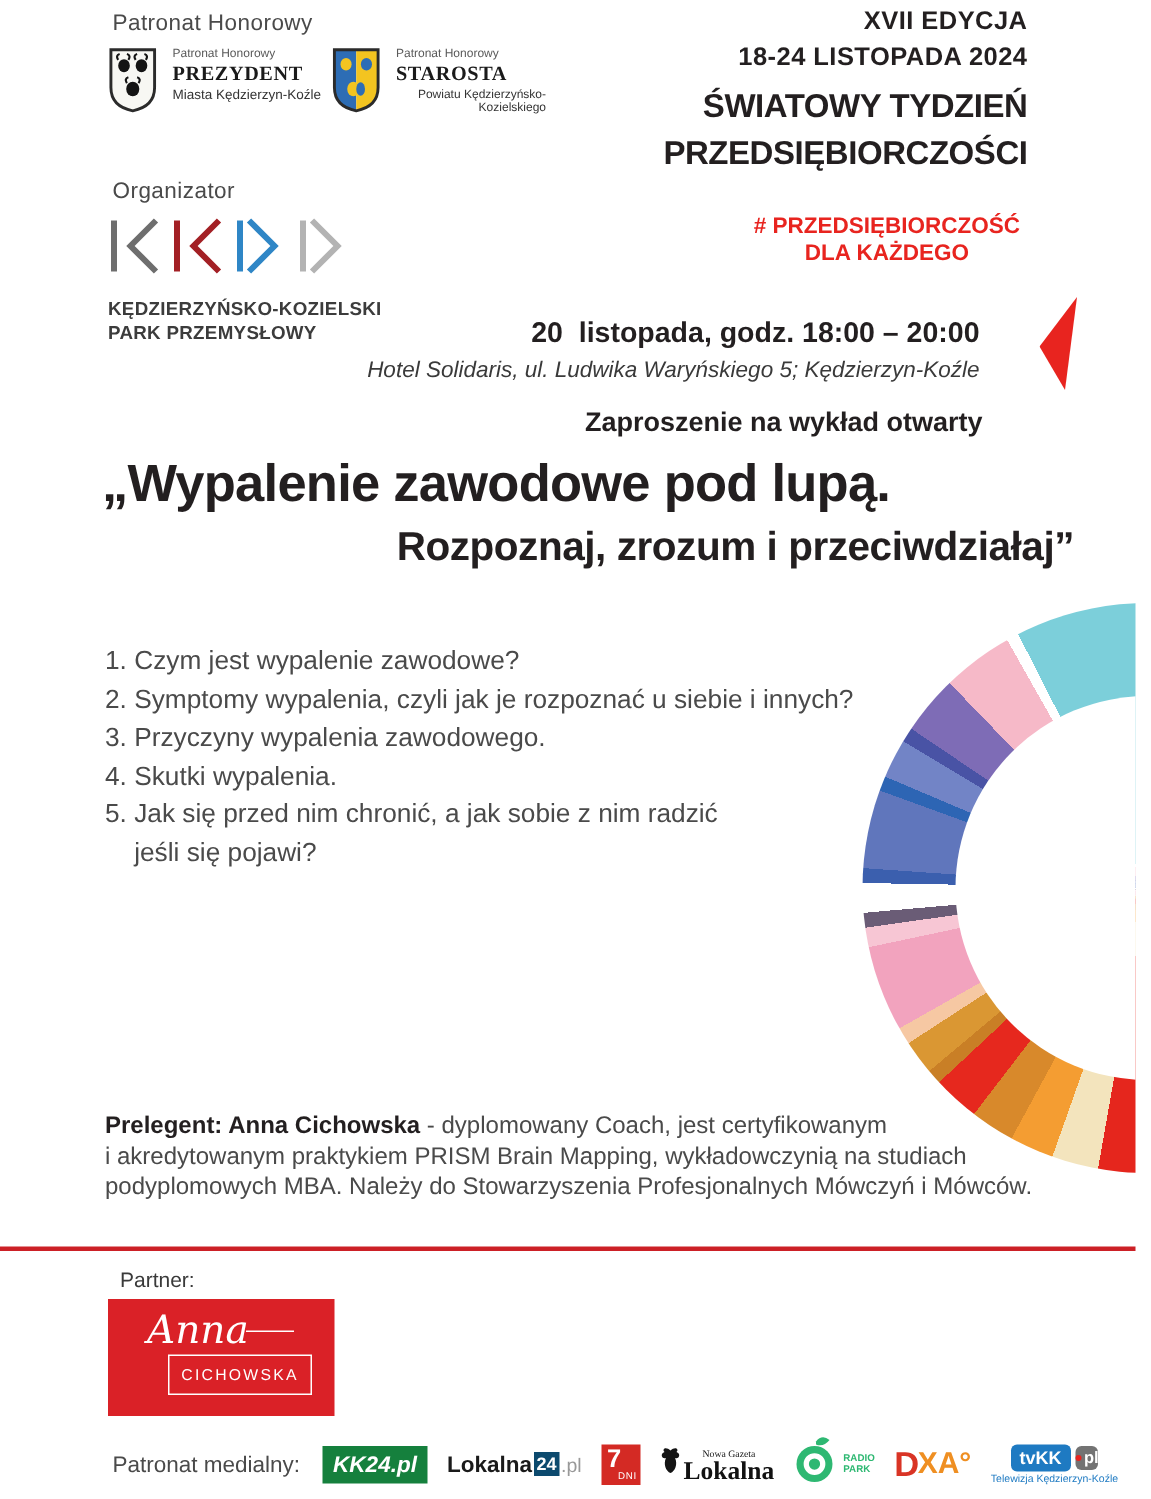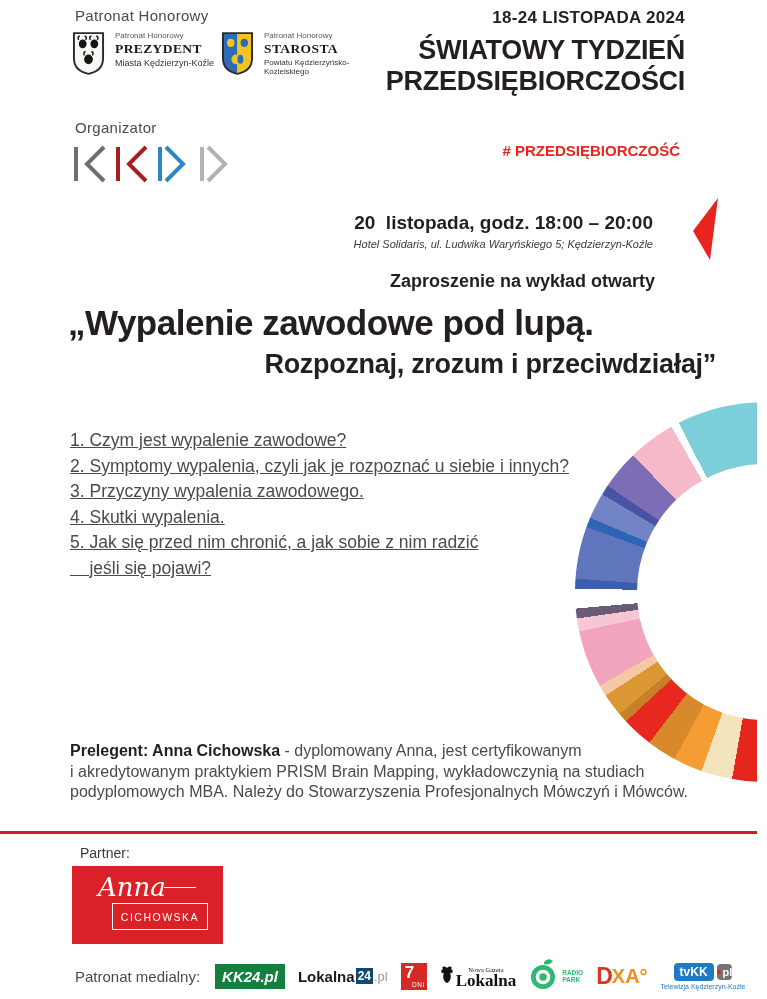--- a/index.html
+++ b/index.html
@@ -7,48 +7,48 @@
           font-family:"Liberation Sans",sans-serif;color:#231f20;}
   .abs{position:absolute;}
 
   
   #patronat-label{left:75px;top:7px;font-size:15px;color:#4a4a4a;letter-spacing:.3px;}
   .crest{display:flex;gap:10px;align-items:flex-start;}
   #crest-prezydent{left:72px;top:31px;}
   #crest-starosta{left:221px;top:31px;}
   .ct-small{font-size:8px;color:#5a5a5a;}
   .ct-name{font-family:"Liberation Serif",serif;font-weight:bold;font-size:13.5px;letter-spacing:.4px;color:#1a1a1a;margin-top:1px;}
-  .ct-sub{font-size:9px;color:#333;margin-top:1px;}
+  .ct-sub{font-size:9px;color:#333;margin-top:1px;text-align:right;}
   #crest-starosta .ct-sub{width:100px;line-height:1.15;font-size:8px;}
   #organizator-label{left:75px;top:119px;font-size:15px;color:#4a4a4a;letter-spacing:.3px;}
   #kkpp-logo{left:72px;top:142px;}
   #kkpp-name{left:72px;top:199px;font-size:12.5px;font-weight:bold;color:#3c3c3c;line-height:15.5px;letter-spacing:.2px;}
 
   
   #top-right{right:72px;top:4px;text-align:right;}
   #edition{font-size:17px;font-weight:bold;letter-spacing:.3px;}
   #dates{font-size:17px;font-weight:bold;letter-spacing:.3px;margin-top:4px;}
-  #week{font-size:27px;font-weight:bold;line-height:31px;margin-top:7px;letter-spacing:-.3px;}
+  #week{font-size:22px;font-weight:bold;line-height:31px;margin-top:7px;letter-spacing:-.3px;}
   #hashtag{right:77px;top:142px;text-align:center;color:#e8241f;font-weight:bold;font-size:15px;line-height:18px;}
 
   
   #event-when{right:104px;top:212px;text-align:right;}
   .when{font-size:19px;font-weight:bold;white-space:pre;}
-  .where{font-size:11px;font-style:italic;color:#3a3a3a;margin-top:4px;}
+  .where{font-size:15px;font-style:italic;color:#3a3a3a;margin-top:4px;}
   #flag{left:693px;top:198px;}
   #invitation{right:102px;top:271px;font-size:18px;font-weight:bold;}
 
   
   #title{left:68px;top:303px;width:648px;}
   .t1{font-size:35px;font-weight:bold;letter-spacing:-.5px;white-space:nowrap;}
   .t2{font-size:27px;font-weight:bold;text-align:right;letter-spacing:-.3px;margin-top:6px;}
 
   
   #agenda{left:70px;top:428px;font-size:17.5px;color:#4a4a4a;line-height:25.5px;z-index:4;}
-  .agenda-item{white-space:pre;text-decoration:underline;}
+  .agenda-item{white-space:pre;}
 
   
   #ring{left:575px;top:402px;width:380px;height:380px;border-radius:50%;z-index:1;}
   #ring-hole{left:637px;top:464px;width:256px;height:256px;border-radius:50%;background:#fff;z-index:2;}
 
   
   #speaker{left:70px;top:741px;font-size:16px;color:#4a4a4a;line-height:20.5px;z-index:5;}
   .sp-line{white-space:pre;}
   .sp-bold{font-weight:bold;color:#231f20;}
 
@@ -157,31 +157,37 @@
         <line x1="88" y1="5" x2="88" y2="39"></line>
         <polyline points="94,5 111,22 94,39"></polyline>
       </g>
       <g stroke="#b3b3b3">
         <line x1="130" y1="5" x2="130" y2="39"></line>
         <polyline points="136,5 153,22 136,39"></polyline>
       </g>
     </svg>
   </div>
 
+  <div class="abs" id="kkpp-name">
+    <div>KĘDZIERZYŃSKO-KOZIELSKI</div>
+    <div>PARK PRZEMYSŁOWY</div>
+  </div>
 
   <div class="abs" id="top-right">
+    <div id="edition">XVII EDYCJA</div>
     <div id="dates">18-24 LISTOPADA 2024</div>
     <div id="week">
       <div>ŚWIATOWY TYDZIEŃ</div>
       <div>PRZEDSIĘBIORCZOŚCI</div>
     </div>
   </div>
 
   <div class="abs" id="hashtag">
     <div># PRZEDSIĘBIORCZOŚĆ</div>
+    <div>DLA KAŻDEGO</div>
   </div>
 
   <div class="abs" id="event-when">
     <div class="when">20  listopada, godz. 18:00 – 20:00</div>
     <div class="where">Hotel Solidaris, ul. Ludwika Waryńskiego 5; Kędzierzyn-Koźle</div>
   </div>
 
   <div class="abs" id="flag">
     <svg width="26" height="62" viewBox="0 0 26 62">
       <polygon points="25,0 0,33 17,62" fill="#e8241f"></polygon>
@@ -201,21 +207,21 @@
     <div class="agenda-item">3. Przyczyny wypalenia zawodowego.</div>
     <div class="agenda-item">4. Skutki wypalenia.</div>
     <div class="agenda-item">5. Jak się przed nim chronić, a jak sobie z nim radzić</div>
     <div class="agenda-item">    jeśli się pojawi?</div>
   </div>
 
   <div class="abs" id="ring" style="background: conic-gradient(from 150deg, rgb(229, 38, 29) 0deg, rgb(229, 38, 29) 40deg, rgb(243, 228, 189) 40deg, rgb(243, 228, 189) 49.5deg, rgb(244, 157, 50) 49.5deg, rgb(244, 157, 50) 58.5deg, rgb(216, 137, 43) 58.5deg, rgb(216, 137, 43) 67.5deg, rgb(230, 40, 30) 67.5deg, rgb(230, 40, 30) 77deg, rgb(201, 127, 38) 77deg, rgb(201, 127, 38) 80deg, rgb(218, 151, 51) 80deg, rgb(218, 151, 51) 87deg, rgb(246, 200, 163) 87deg, rgb(246, 200, 163) 90.5deg, rgb(242, 163, 190) 90.5deg, rgb(242, 163, 190) 108deg, rgb(247, 198, 212) 108deg, rgb(247, 198, 212) 112deg, rgb(106, 92, 118) 112deg, rgb(106, 92, 118) 115deg, rgb(255, 255, 255) 115deg, rgb(255, 255, 255) 121deg, rgb(59, 95, 174) 121deg, rgb(59, 95, 174) 124deg, rgb(96, 118, 188) 124deg, rgb(96, 118, 188) 140deg, rgb(45, 101, 180) 140deg, rgb(45, 101, 180) 143deg, rgb(114, 132, 198) 143deg, rgb(114, 132, 198) 151deg, rgb(73, 83, 165) 151deg, rgb(73, 83, 165) 154deg, rgb(126, 108, 182) 154deg, rgb(126, 108, 182) 166deg, rgb(246, 185, 200) 166deg, rgb(246, 185, 200) 180.5deg, rgb(255, 255, 255) 180.5deg, rgb(255, 255, 255) 183deg, rgb(124, 207, 218) 183deg, rgb(124, 207, 218) 240deg, rgb(255, 255, 255) 240deg, rgb(255, 255, 255) 360deg);"></div>
   <div class="abs" id="ring-hole"></div>
 
   <div class="abs" id="speaker">
-    <div class="sp-line"><span class="sp-bold">Prelegent: Anna Cichowska</span><span> - dyplomowany Anna, jest certyfikowanym</span></div>
+    <div class="sp-line"><span class="sp-bold">Prelegent: Anna Cichowska</span><span> - dyplomowany Coach, jest certyfikowanym</span></div>
     <div class="sp-line">i akredytowanym praktykiem PRISM Brain Mapping, wykładowczynią na studiach</div>
     <div class="sp-line">podyplomowych MBA. Należy do Stowarzyszenia Profesjonalnych Mówczyń i Mówców.</div>
   </div>
 
   <div class="abs" id="divider"></div>
   <div class="abs" id="partner-label">Partner:</div>
   <div class="abs" id="partner-logo">
     <span class="anna-script">Anna</span>
     <span class="anna-line"></span>
     <span class="cich-box">CICHOWSKA</span>

